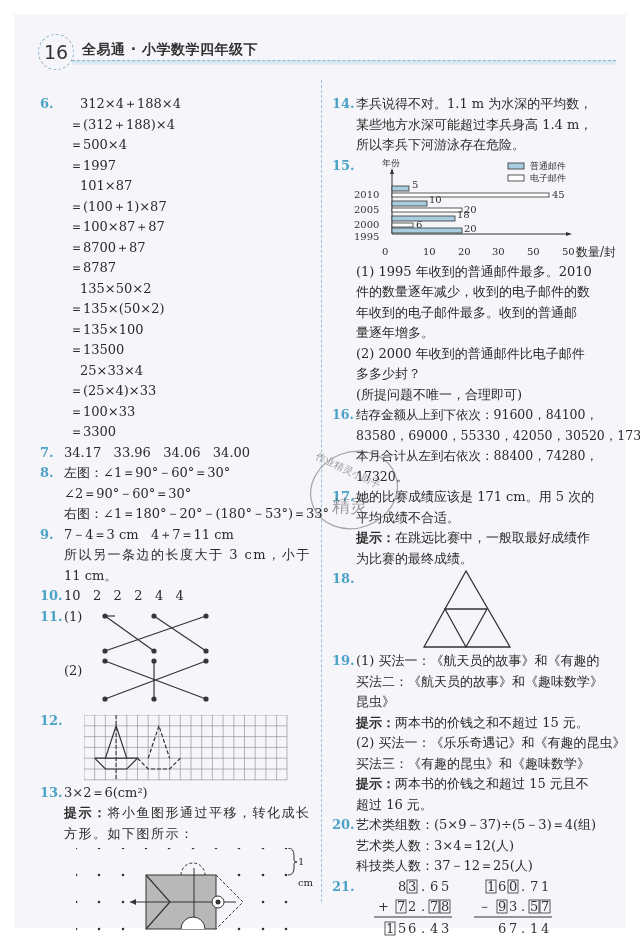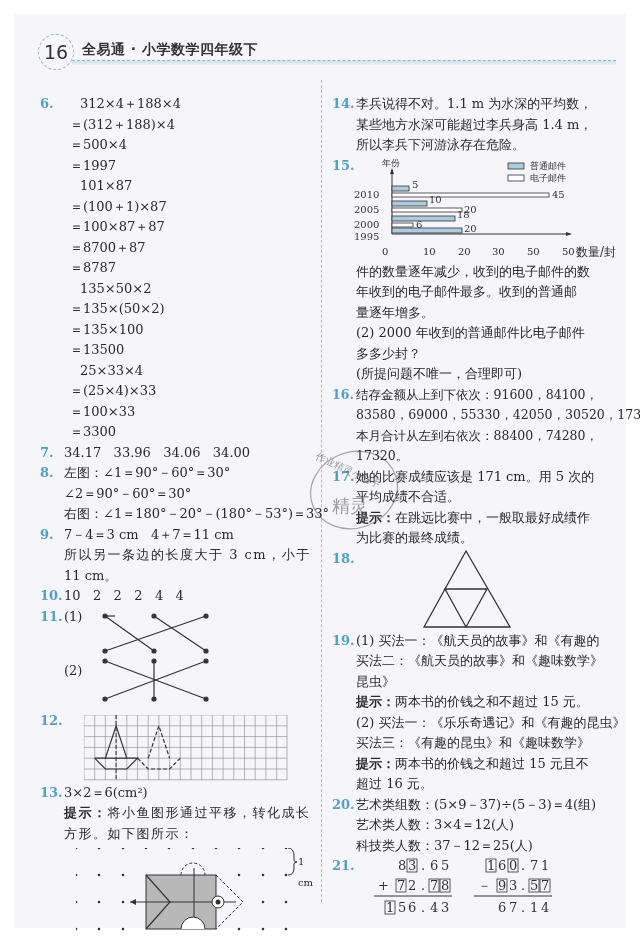--- a/index.html
+++ b/index.html
@@ -278,20 +278,21 @@
     <div style="position:relative;height:20px;font-size:10px;">
       <span style="position:absolute;left:50px;top:0">0</span>
       <span style="position:absolute;left:91px;top:0">10</span>
       <span style="position:absolute;left:126px;top:0">20</span>
       <span style="position:absolute;left:160px;top:0">30</span>
       <span style="position:absolute;left:195px;top:0">50</span>
       <span style="position:absolute;left:230px;top:0">50</span>
       <span style="position:absolute;left:244px;top:0;font-size:12px">数量/封</span>
     </div>
     <div>
+      <div class="line ind3">(1) 1995 年收到的普通邮件最多。2010</div>
       <div class="line ind3">件的数量逐年减少，收到的电子邮件的数</div>
       <div class="line ind3">年收到的电子邮件最多。收到的普通邮</div>
       <div class="line ind3">量逐年增多。</div>
       <div class="line ind3">(2) 2000 年收到的普通邮件比电子邮件</div>
       <div class="line ind3">多多少封？</div>
       <div class="line ind3">(所提问题不唯一，合理即可)</div>
     </div>
 
     <div style="font-size:12.5px">
       <div class="line"><span class="qn">16.</span><span>结存金额从上到下依次：91600，84100，</span></div>

